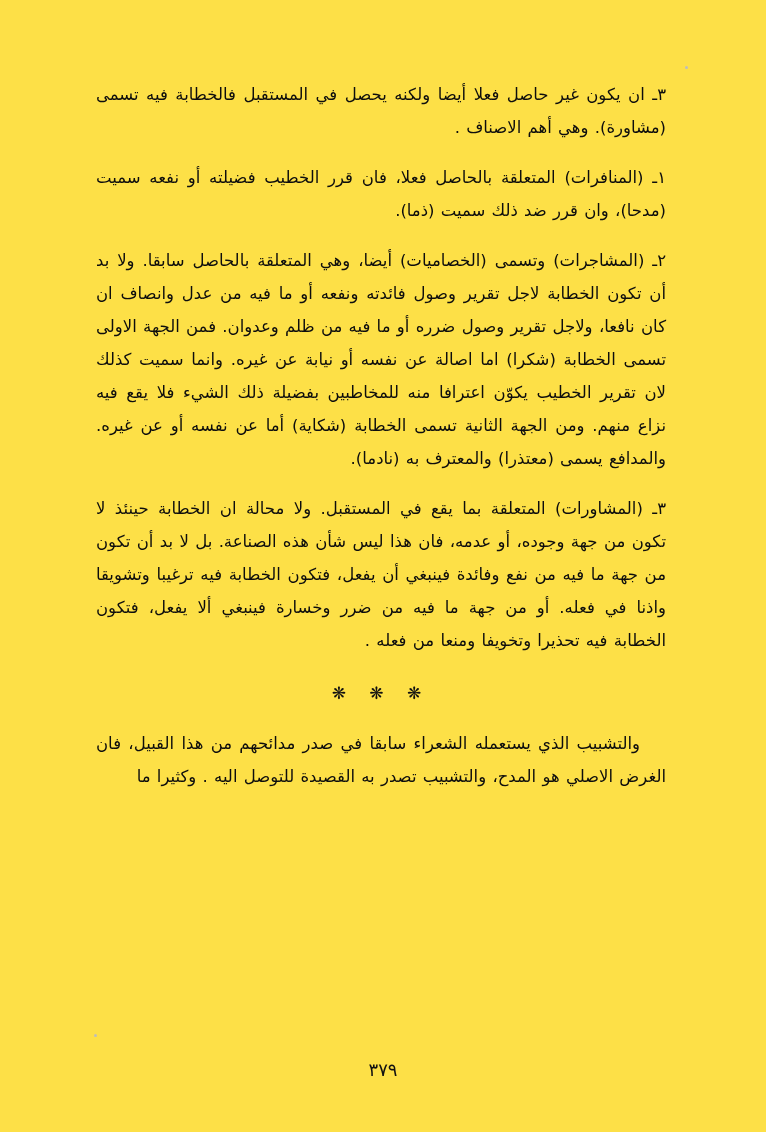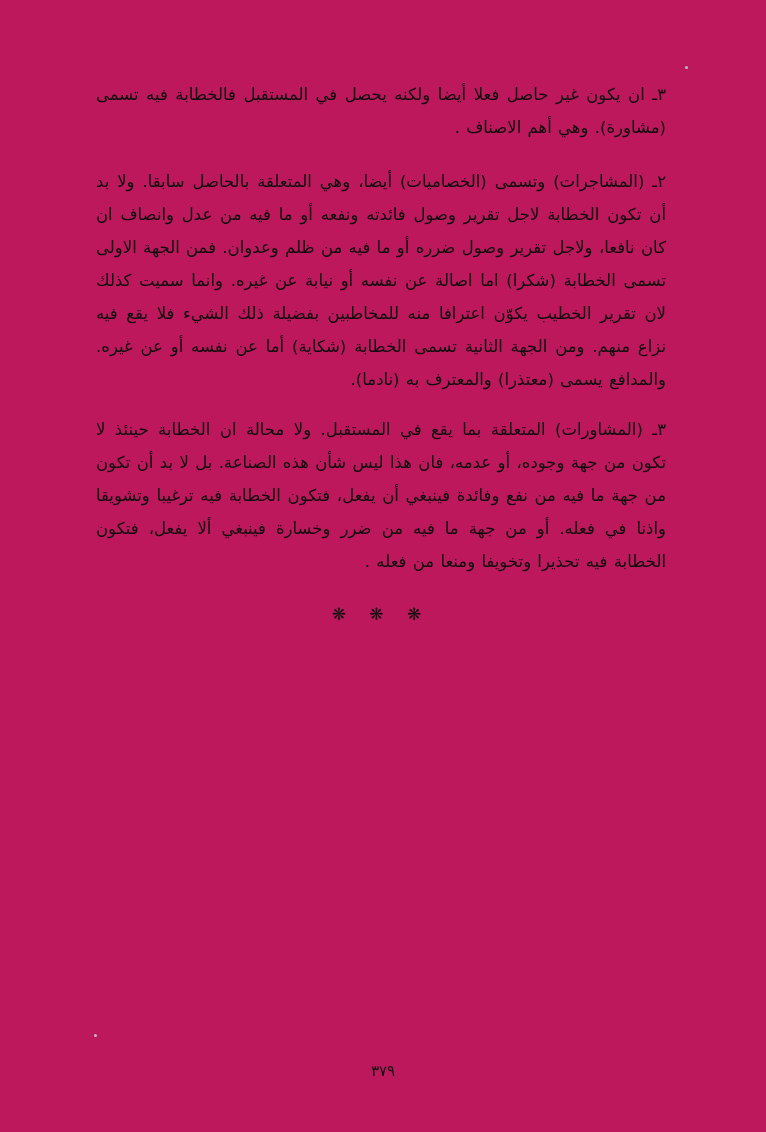--- a/index.html
+++ b/index.html
@@ -5,21 +5,21 @@
   html, body {
     margin: 0;
     padding: 0;
     background: #ffffff;
   }
   .page {
     position: relative;
     width: 766px;
     height: 1132px;
     margin: 0 auto;
-    background: #be185d;
+    background: #fde047;
     overflow: hidden;
     font-family: "DejaVu Sans", "Liberation Sans", sans-serif;
     color: #0d0d0d;
   }
   .content {
     position: absolute;
     top: 78px;
     right: 100px;
     left: 96px;
     direction: rtl;
@@ -46,21 +46,21 @@
     letter-spacing: 9px;
     margin: 26px 0 10px 0;
     color: #111;
   }
   .pagenum {
     position: absolute;
     bottom: 52px;
     left: 0;
     right: 0;
     text-align: center;
-    font-size: 15px;
+    font-size: 18px;
     letter-spacing: 2px;
     color: #111;
   }
   .spacer-lg { height: 14px; }
   .spacer-sm { height: 4px; }
   .edge-mark {
     position: absolute;
     width: 3px;
     height: 3px;
     background: #bdbdbd;
@@ -77,32 +77,34 @@
   <span class="edge-mark mark-a"></span>
   <span class="edge-mark mark-b"></span>
 
   <div class="content">
 
     <p class="para">٣ـ ان يكون غير حاصل فعلا أيضا ولكنه يحصل في المستقبل فالخطابة فيه تسمى (مشاورة). وهي أهم الاصناف .</p>
 
 
     <div class="spacer-sm"></div>
 
+    <p class="para">١ـ (المنافرات) المتعلقة بالحاصل فعلا، فان قرر الخطيب فضيلته أو نفعه سميت (مدحا)، وان قرر ضد ذلك سميت (ذما).</p>
 
     <div class="spacer-sm"></div>
 
     <p class="para">٢ـ (المشاجرات) وتسمى (الخصاميات) أيضا، وهي المتعلقة بالحاصل سابقا. ولا بد أن تكون الخطابة لاجل تقرير وصول فائدته ونفعه أو ما فيه من عدل وانصاف ان كان نافعا، ولاجل تقرير وصول ضرره أو ما فيه من ظلم وعدوان. فمن الجهة الاولى تسمى الخطابة (شكرا) اما اصالة عن نفسه أو نيابة عن غيره. وانما سميت كذلك لان تقرير الخطيب يكوّن اعترافا منه للمخاطبين بفضيلة ذلك الشيء فلا يقع فيه نزاع منهم. ومن الجهة الثانية تسمى الخطابة (شكاية) أما عن نفسه أو عن غيره. والمدافع يسمى (معتذرا) والمعترف به (نادما).</p>
 
     <div class="spacer-sm"></div>
 
     <p class="para">٣ـ (المشاورات) المتعلقة بما يقع في المستقبل. ولا محالة ان الخطابة حينئذ لا تكون من جهة وجوده، أو عدمه، فان هذا ليس شأن هذه الصناعة. بل لا بد أن تكون من جهة ما فيه من نفع وفائدة فينبغي أن يفعل، فتكون الخطابة فيه ترغيبا وتشويقا واذنا في فعله. أو من جهة ما فيه من ضرر وخسارة فينبغي ألا يفعل، فتكون الخطابة فيه تحذيرا وتخويفا ومنعا من فعله .</p>
 
     <div class="sep">❋ ❋ ❋</div>
 
 
     <div class="spacer-lg"></div>
 
+    <p class="para indent">والتشبيب الذي يستعمله الشعراء سابقا في صدر مدائحهم من هذا القبيل، فان الغرض الاصلي هو المدح، والتشبيب تصدر به القصيدة للتوصل اليه . وكثيرا ما</p>
 
   </div>
 
   <div class="pagenum">٣٧٩</div>
 
 </div>
 
 </body></html>

